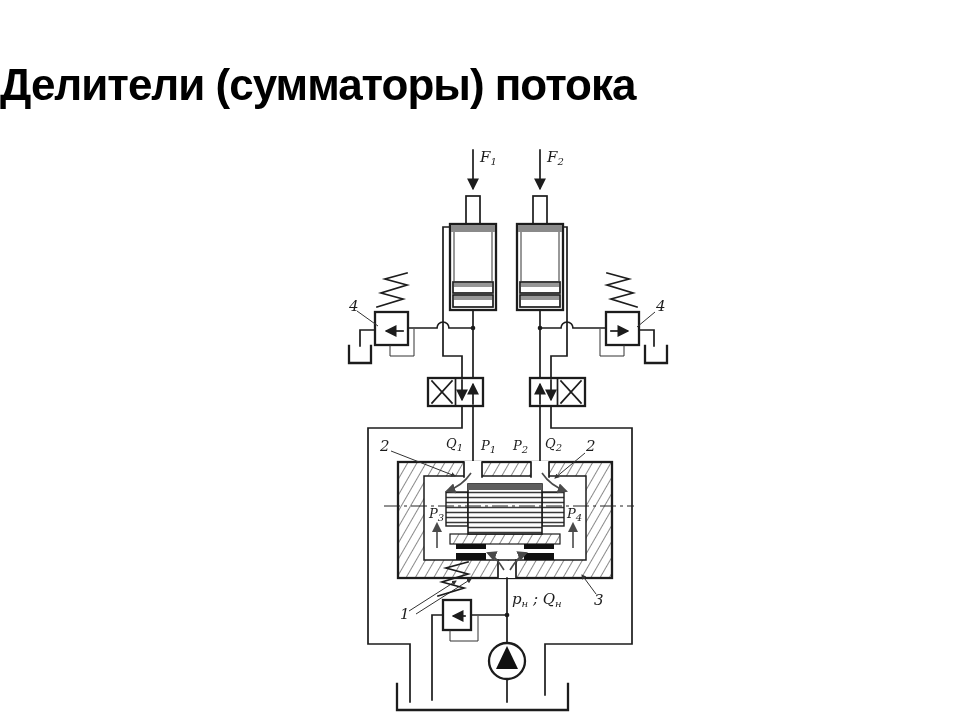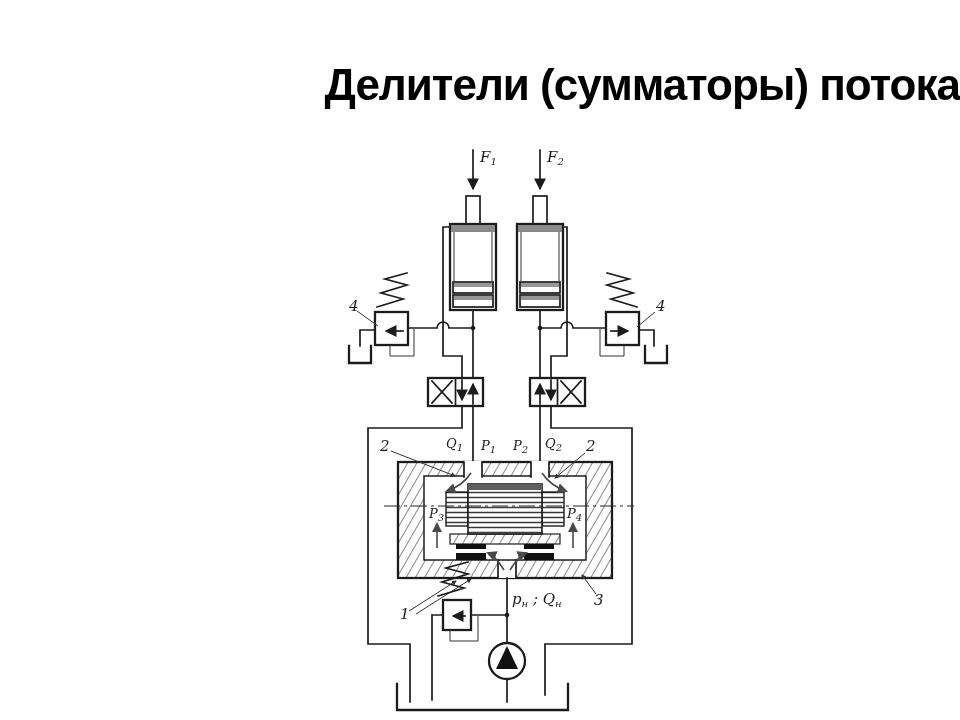--- a/index.html
+++ b/index.html
@@ -1,18 +1,18 @@
 <!DOCTYPE html>
 <html><head>
 <meta charset="utf-8">
 <style>
   html,body{margin:0;padding:0;background:#fff;}
   .slide{position:relative;width:960px;height:720px;background:#fff;overflow:hidden;
          font-family:"Liberation Sans",sans-serif;}
-  .title{position:absolute;top:60px;left:0;width:100%;text-align:right;
+  .title{position:absolute;top:60px;left:0;width:100%;text-align:left;
          font-size:44px;font-weight:bold;color:#000;letter-spacing:-1px;}
   svg{position:absolute;left:0;top:0;}
   .ln{stroke:#1c1c1c;stroke-width:1.7;fill:none;stroke-linecap:square;}
   .ln2{stroke:#1c1c1c;stroke-width:2.3;fill:none;stroke-linecap:square;}
   .thin{stroke:#333;stroke-width:1;fill:none;}
   .wf{fill:#ffffff;}
   .flow{stroke:#4a4a4a;stroke-width:1.6;fill:none;}
   .lbl{font-family:"DejaVu Serif",serif;font-style:italic;font-size:15px;fill:#1c1c1c;}
   .lbl-s{font-family:"DejaVu Serif",serif;font-style:italic;font-size:13px;fill:#1c1c1c;}
   .sub{font-size:10px;}

